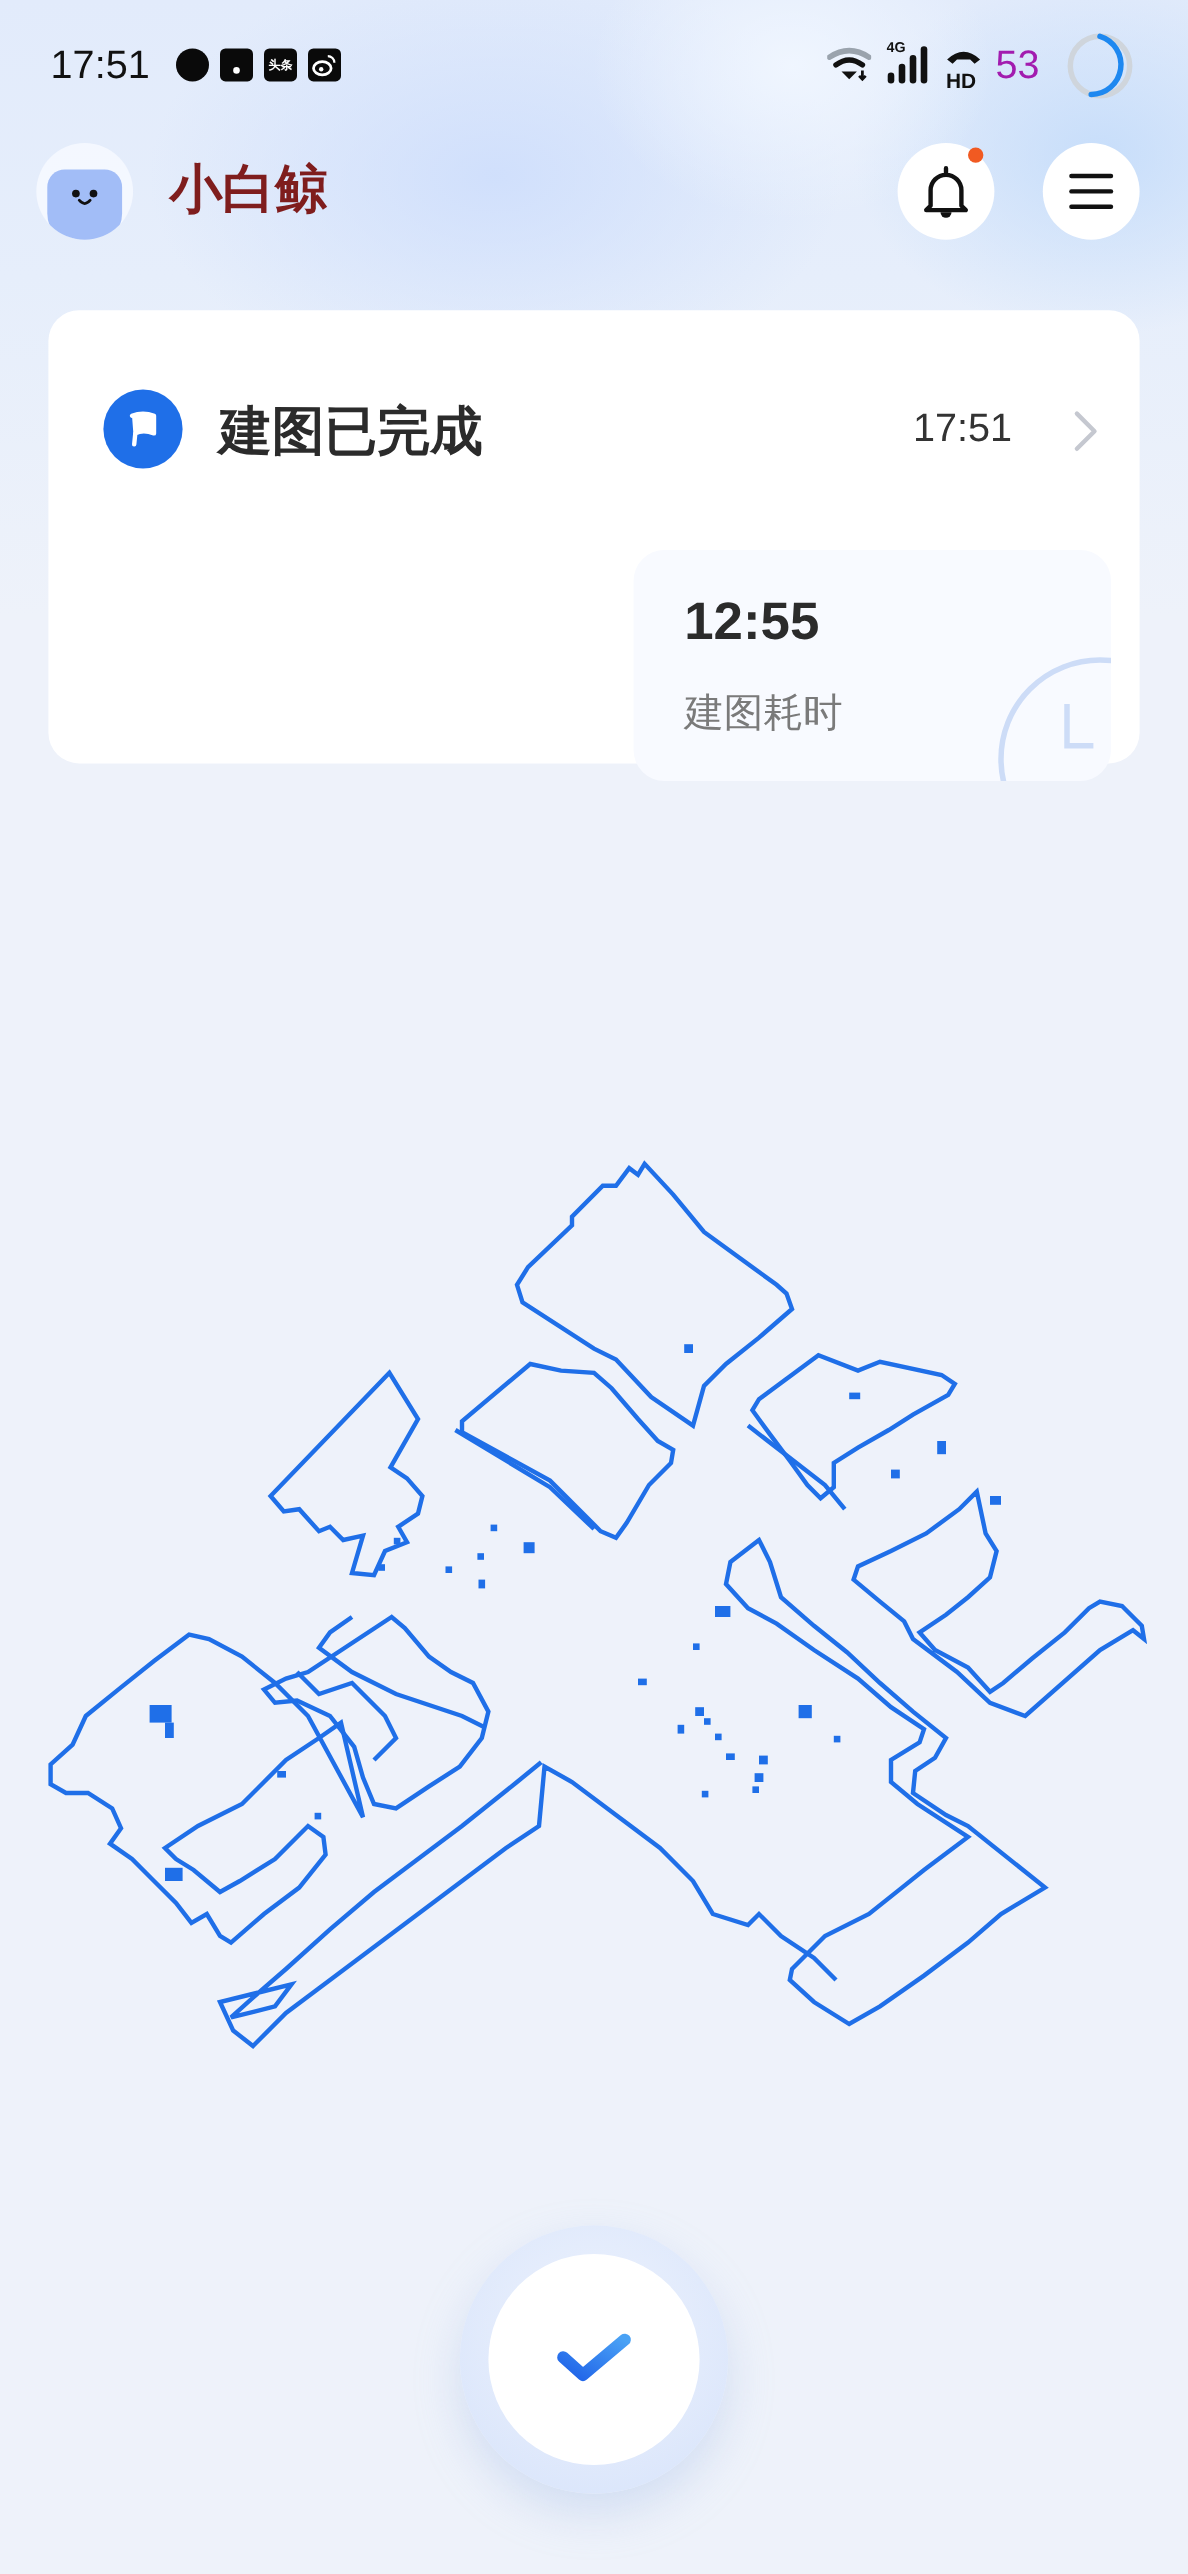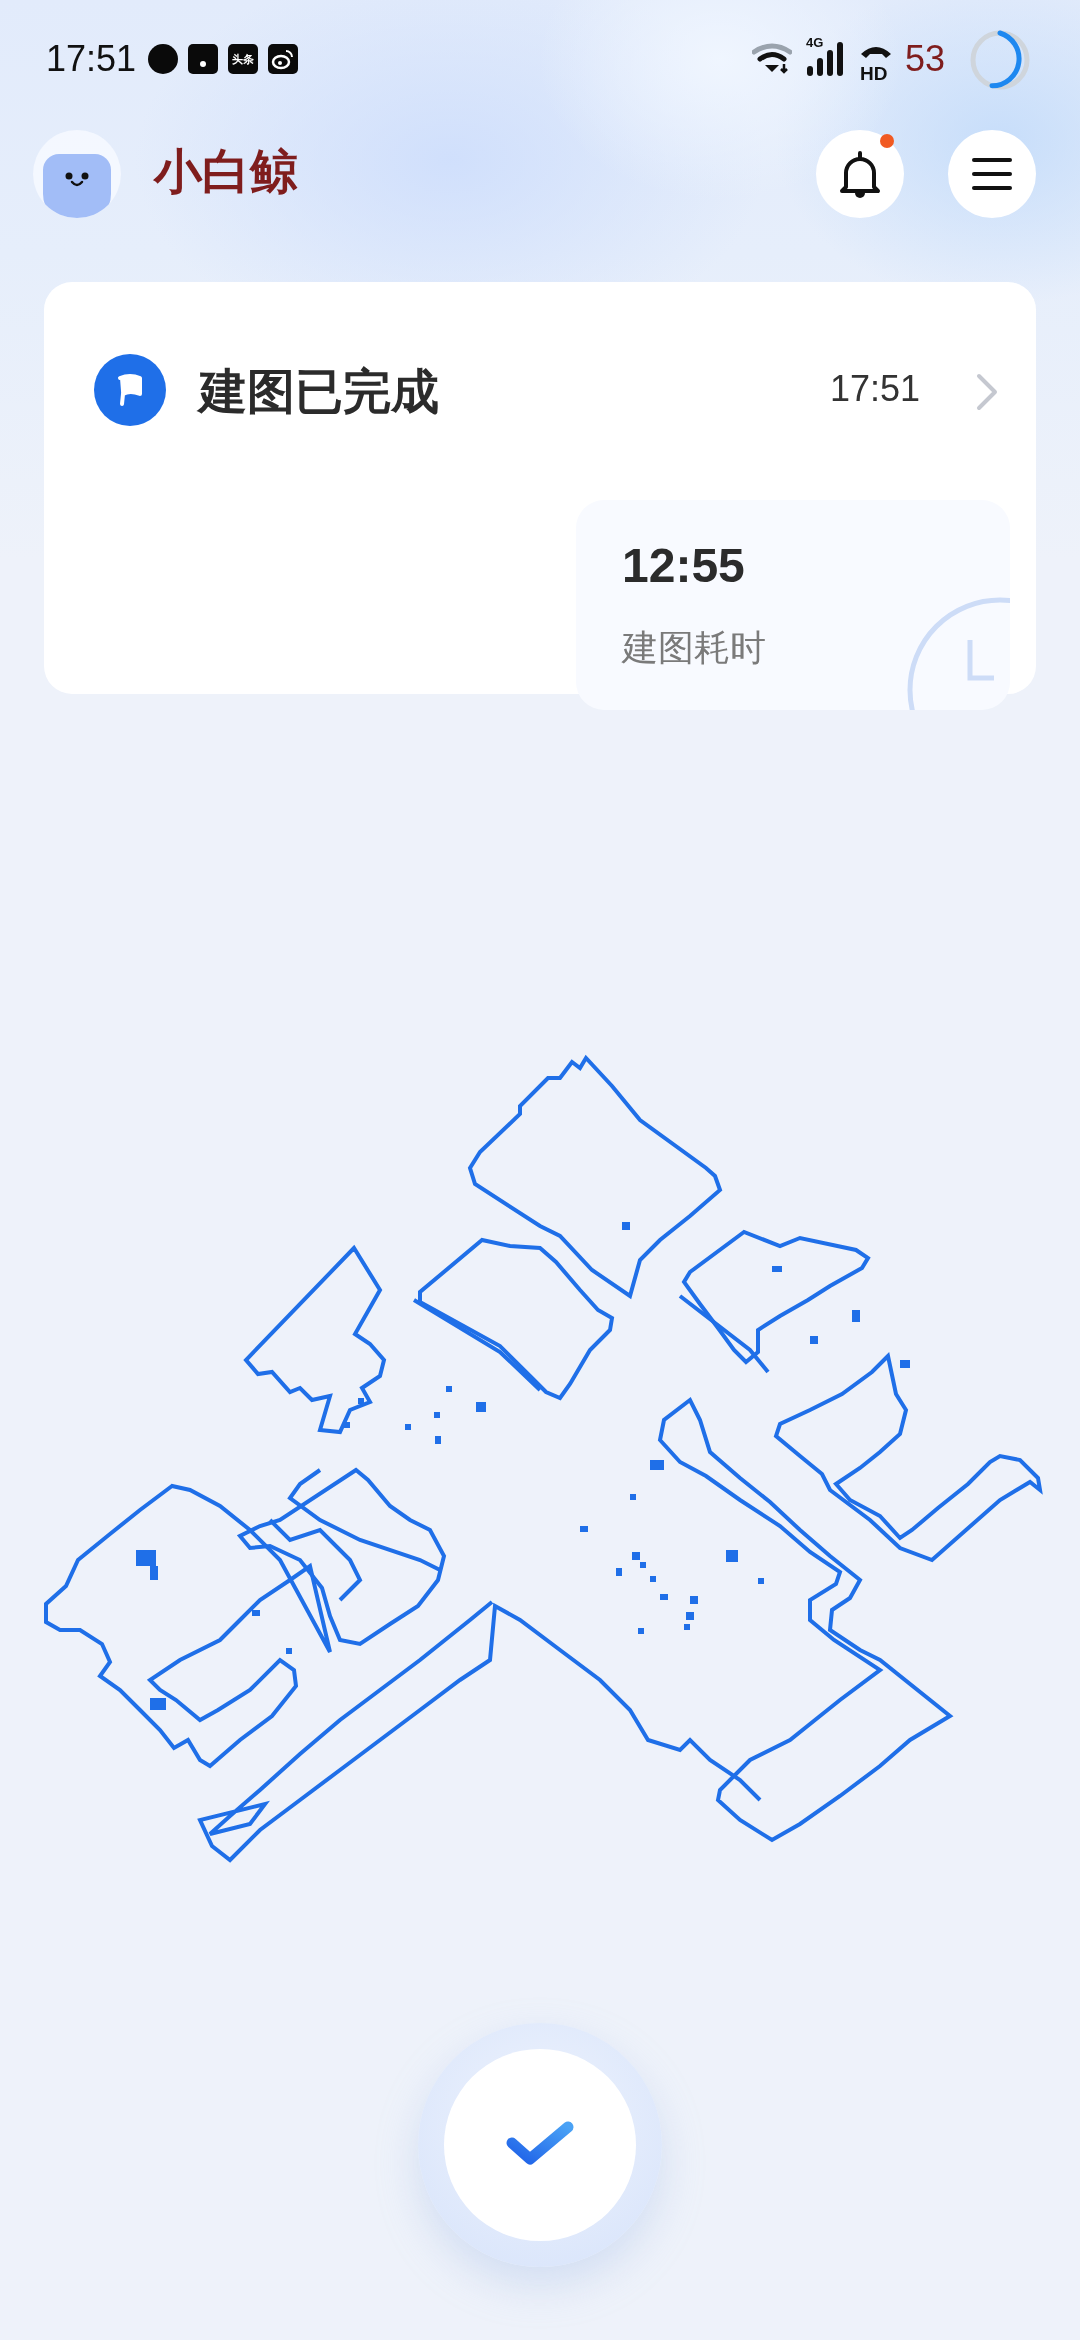--- a/index.html
+++ b/index.html
@@ -16,25 +16,25 @@
       radial-gradient(ellipse 260px 200px at 720px 60px, rgba(240,246,255,0.95), rgba(240,246,255,0) 70%),
       radial-gradient(ellipse 300px 220px at 1000px 140px, rgba(196,220,250,0.9), rgba(196,220,250,0) 75%),
       radial-gradient(ellipse 420px 260px at 450px 160px, rgba(206,222,252,0.9), rgba(206,222,252,0) 75%),
       linear-gradient(180deg, #e2ebfb 0%, #e6eefb 45%, #eef2fa 100%);
   }
   
   .status-bar {
     position: absolute; left: 0; top: 0; width: 1080px; height: 120px;
   }
   .sb-time { position: absolute; left: 46px; top: 38px; font-size: 36px; color: #111; font-family: "Liberation Sans", sans-serif; }
-  .sb-apps { position: absolute; left: 148px; top: 44px; display: flex; gap: 10px; align-items: flex-start; }
+  .sb-apps { position: absolute; left: 160px; top: 44px; display: flex; gap: 10px; align-items: flex-start; }
   .sb-app { width: 30px; height: 30px; background: #0a0a0a; border-radius: 5px; display:flex; align-items:center; justify-content:center; color:#fff; font-size: 11px; font-weight: bold; }
   .sb-app.round { border-radius: 50%; }
   .sb-right { position: absolute; right: 0; top: 26px; width: 360px; height: 64px; text-align: right; }
-  .sb-battery-text { position: absolute; left: 185px; top: 12px; font-size: 36px; color: #7f1d1d; font-family: "Liberation Sans", sans-serif; }
+  .sb-battery-text { position: absolute; left: 185px; top: 12px; font-size: 36px; color: #a21caf; font-family: "Liberation Sans", sans-serif; }
 
   
   .avatar {
     position: absolute; left: 33px; top: 130px; width: 88px; height: 88px; border-radius: 50%;
     background: rgba(245,248,255,0.9); overflow: hidden;
   }
   .avatar-face {
     position: absolute; left: 10px; top: 24px; width: 68px; height: 70px;
     background: #a2bdf7; border-radius: 16px 16px 30px 30px;
   }

